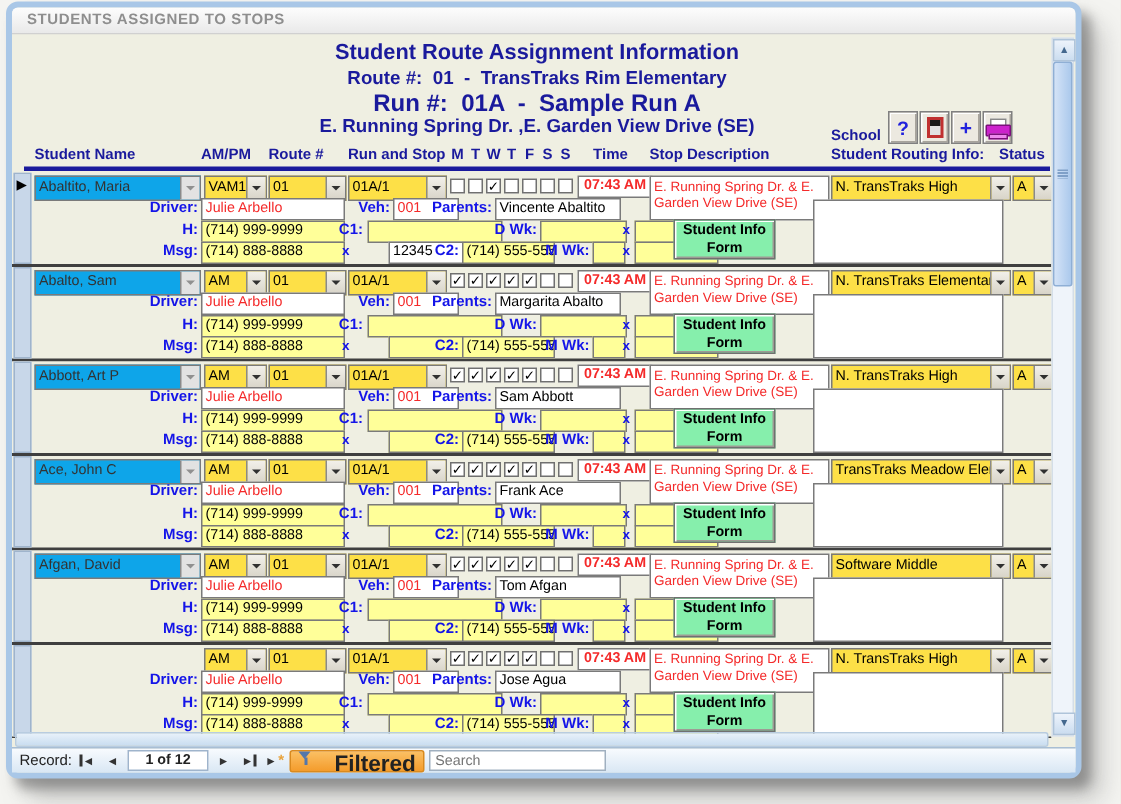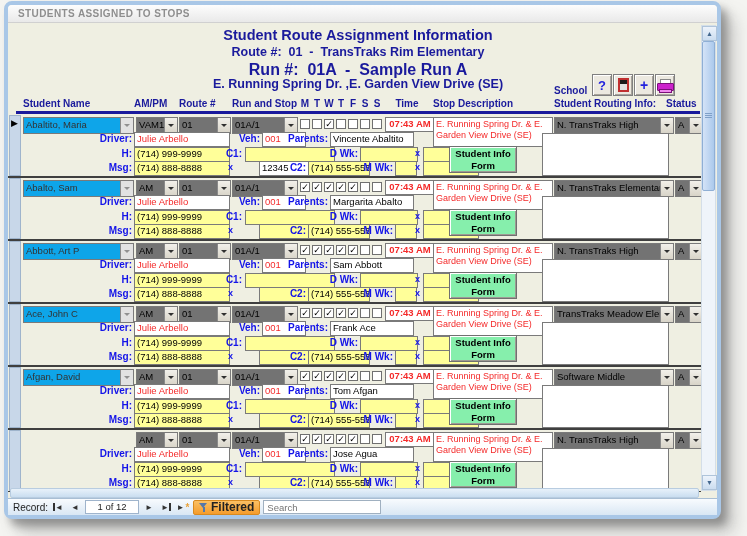--- a/index.html
+++ b/index.html
@@ -36,21 +36,21 @@
   .ch-time{left:377px;width:44px;text-align:center;} .ch-stop{left:425px;} .ch-school{left:546px;} .ch-status{left:658px;}
   .header-rule{position:absolute;left:8px;top:87px;width:684px;height:3px;background:#1A1A9C;}
   .records{position:absolute;left:0;top:91px;width:693px;height:377px;overflow:hidden;}
   
   .record{position:relative;height:61px;border-bottom:2px solid #3F3F3F;background:#EFEFE2;}
   .rec-selector{position:absolute;left:1px;top:0;width:12px;height:100%;background:#C8D7E9;border:1px solid #9FB4CC;box-sizing:border-box;}
   .sel-arrow{position:absolute;left:1px;top:2px;font-size:9px;color:#000;}
   .fld{position:absolute;height:13px;background:#FFF;border:1px solid #7A7A7A;font-size:9.5px;line-height:12px;padding:0 2px;overflow:hidden;white-space:nowrap;color:#000;}
   .yellow{background:#FFFF99;}
   .redtxt{color:#F42A2A;}
-  .combo{position:absolute;height:15px;display:flex;border:1px solid #7A7A7A;background:#737373;box-sizing:content-box;}
+  .combo{position:absolute;height:15px;display:flex;border:1px solid #7A7A7A;background:#fde047;box-sizing:content-box;}
   .combo .fld-txt{flex:1;font-size:9.5px;line-height:14px;padding:0 2px;overflow:hidden;white-space:nowrap;}
   .ddbtn{width:12px;background:linear-gradient(#F2F0EA,#D8D4C8);border-left:1px solid #8A8A8A;display:flex;align-items:center;justify-content:center;flex:none;}
   .ddarrow{width:0;height:0;border:3px solid transparent;border-top-color:#303030;margin-top:3px;}
   .ddbtn.disabled{background:#E2E2E2;}
   .ddbtn.disabled .ddarrow{border-top-color:#909090;}
   .c-name{left:15px;top:2px;width:109px;background:#0ea5e9;}
   .c-name .fld-txt{color:#333;}
   .c-ampm{left:128px;top:2px;width:40px;}
   .c-route{left:171px;top:2px;width:50px;}
   .c-runstop{left:224px;top:2px;width:64px;}
@@ -101,24 +101,24 @@
   .vs-thumb{position:absolute;left:0;top:15px;width:13px;height:150px;background:linear-gradient(90deg,#D4E3F7,#ABC9EC);
     border:1px solid #8FAFD5;border-radius:2px;box-sizing:border-box;}
   .vs-grip{position:absolute;left:2px;top:50%;margin-top:-3px;width:7px;height:6px;
     background:repeating-linear-gradient(#7FA0C8 0 1px,transparent 1px 2px);}
   .hscroll{position:absolute;left:2px;right:18px;bottom:17px;height:8px;background:linear-gradient(#E8F1FA,#C9DDF0);border:1px solid #B8CCE0;border-radius:2px;}
   
   .statusbar{position:absolute;left:0;right:0;bottom:0;height:16px;background:linear-gradient(#F8FBFE,#D9E7F4);
     border-top:1px solid #A8BED4;display:flex;align-items:center;gap:3px;padding-left:5px;font-size:10px;color:#222;}
   .nav-btn{width:14px;height:12px;display:flex;align-items:center;justify-content:center;font-size:8px;color:#333;cursor:default;}
   .nav-bar{display:inline-block;width:2px;height:8px;background:#333;}
-  .count-box{width:52px;height:12px;background:#FFF;border:1px solid #9FB4CC;font-size:9.5px;text-align:center;line-height:12px;}
+  .count-box{width:52px;height:12px;background:#FFF;border:1px solid #9FB4CC;font-size:9.5px;text-align:center;line-height:12px;font-weight:bold;}
   .new-star{color:#E8A33D;font-weight:bold;font-size:10px;margin-left:1px;}
-  .filter-badge{height:13px;display:flex;align-items:center;gap:3px;padding:0 5px;background:linear-gradient(#FBC064,#F49C2C);
-    border:1px solid #D98A1F;border-radius:2px;font-size:12px;font-weight:bold;color:#222;}
+  .filter-badge{height:13px;display:flex;gap:15px;padding:0 5px;background:linear-gradient(#FBC064,#F49C2C);
+    border:1px solid #D98A1F;border-radius:2px;font-size:15px;font-weight:bold;color:#222;}
   .funnel{position:relative;width:9px;height:9px;}
   .f-tri{position:absolute;left:0;top:0;width:0;height:0;border-left:4.5px solid transparent;border-right:4.5px solid transparent;border-top:5px solid #5577AA;}
   .f-stem{position:absolute;left:3.5px;top:4px;width:2px;height:5px;background:#5577AA;}
   .search-input{width:110px;height:12px;border:1px solid #A0B0C0;font-size:9.5px;padding:0 3px;font-family:"Liberation Sans",sans-serif;color:#333;}
 </style>
 </head>
 <body>
 
 <div class="window">
   <div class="titlebar">

